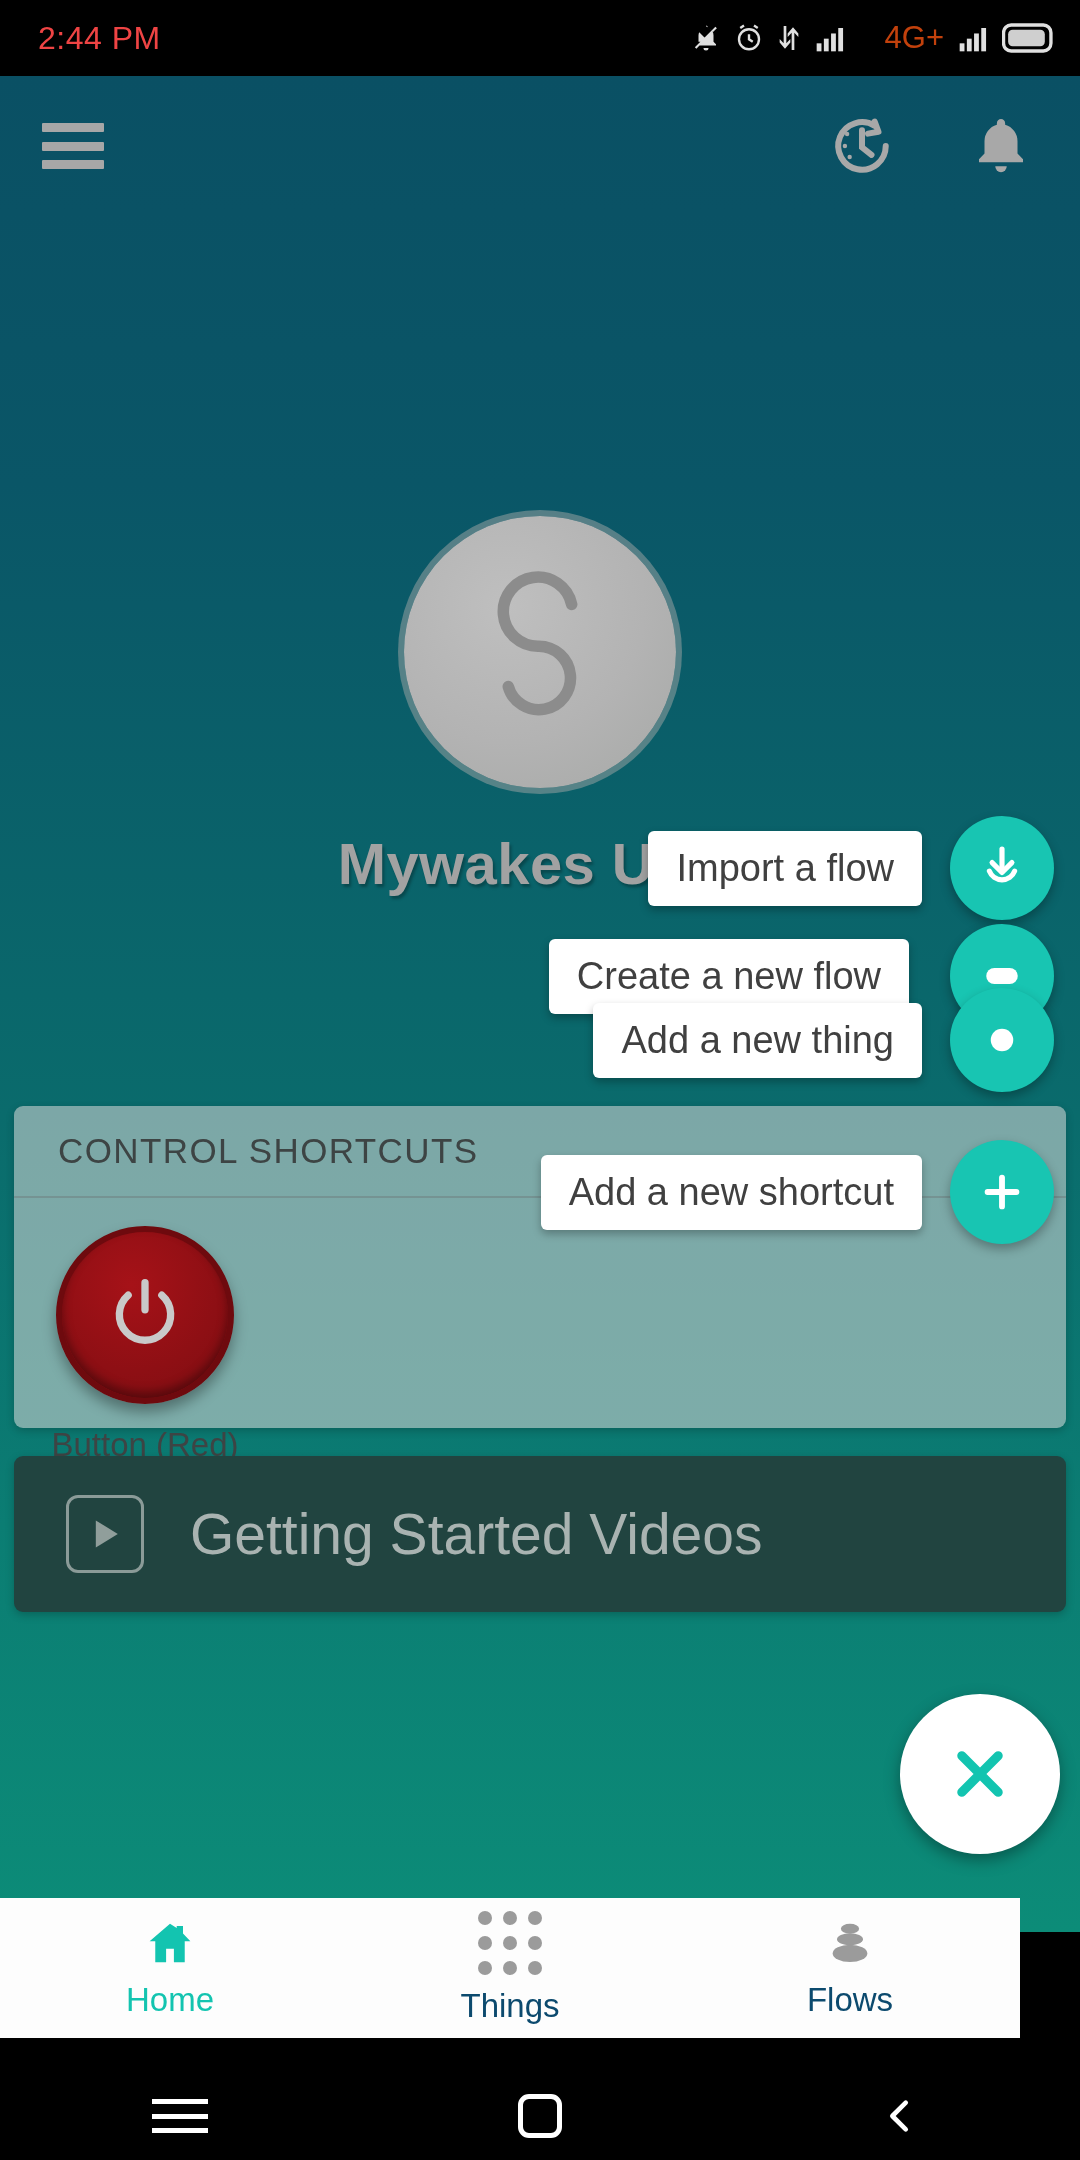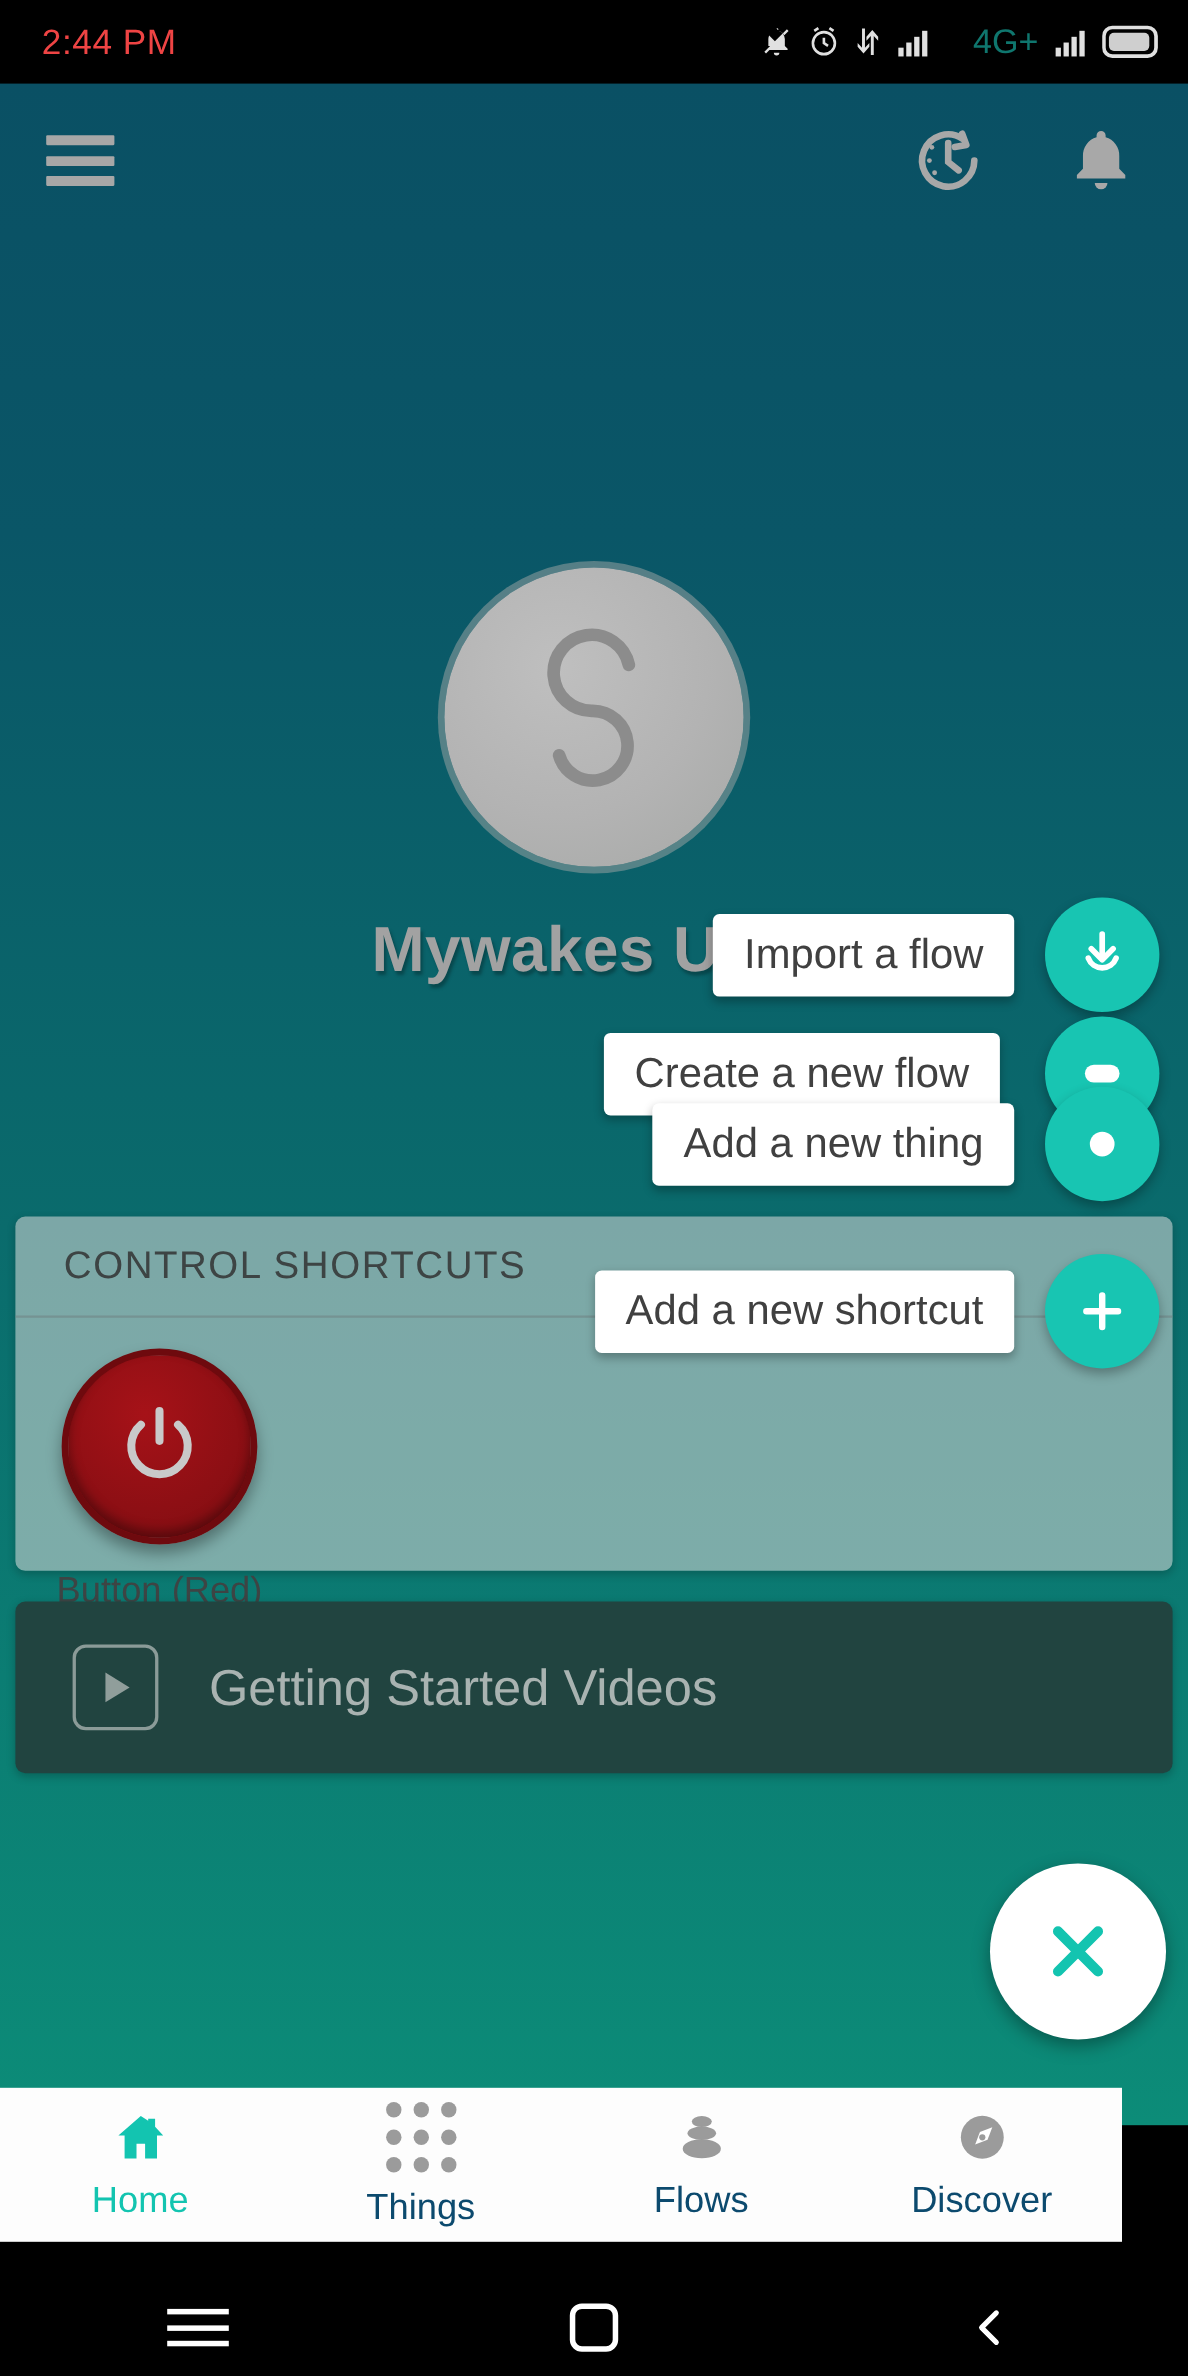--- a/index.html
+++ b/index.html
@@ -83,21 +83,21 @@
   .video-card {
     position:absolute; left:14px; top:1380px; width:1052px; height:156px;
     background:#214440; border-radius:9px;
     display:flex; align-items:center; padding-left:52px;
     box-shadow:0 3px 8px rgba(0,0,0,.22);
   }
   .play-box {
     width:78px; height:78px; border:3px solid #8b9b98; border-radius:12px;
     display:flex; align-items:center; justify-content:center;
   }
-  .video-label { margin-left:46px; font-size:46px; color:#a9b3b1;text-align:center; }
+  .video-label { margin-left:46px; font-size:57px; color:#a9b3b1;text-align:center; }
 
   
   .fab-row {
     position:absolute; right:26px;
     display:flex; align-items:center; justify-content:flex-end;
     height:104px;
   }
   .fab-chip {
     background:#fff; color:#404040; font-size:38px;
     padding:16px 28px; border-radius:6px; margin-right:28px; white-space:nowrap;
@@ -158,21 +158,21 @@
       <svg width="24" height="32" viewBox="0 0 18 24" fill="#e0e0e0">
         <path d="M5 3v13l-3-3.2v2.6L6 20l4-4.6v-2.6L7 16V3H5z"></path>
           <path d="M13 21V8l3 3.2V8.6L12 4 8 8.6v2.6L11 8v13h2z"></path>
       </svg>
       <svg width="32" height="32" viewBox="0 0 24 24" fill="#e0e0e0">
         <rect x="2" y="16" width="3.6" height="6"></rect>
           <rect x="7.4" y="12.5" width="3.6" height="9.5"></rect>
           <rect x="12.8" y="8.6" width="3.6" height="13.4"></rect>
           <rect x="18.2" y="4.5" width="3.6" height="17.5"></rect>
       </svg>
-      <span style="color:#0f766e;font-size:31px;margin-left:26px;">4G+</span>
+      <span style="color:#c2410c;font-size:31px;margin-left:26px;">4G+</span>
       <svg width="32" height="32" viewBox="0 0 24 24" fill="#e0e0e0">
         <rect x="2" y="16" width="3.6" height="6"></rect>
           <rect x="7.4" y="12.5" width="3.6" height="9.5"></rect>
           <rect x="12.8" y="8.6" width="3.6" height="13.4"></rect>
           <rect x="18.2" y="4.5" width="3.6" height="17.5"></rect>
       </svg>
       <svg width="52" height="32" viewBox="0 0 34 20" fill="none">
         <rect x="1" y="1.5" width="31" height="17" rx="5" stroke="#e0e0e0" stroke-width="2.2"></rect>
         <rect x="4" y="4.6" width="24" height="10.8" rx="3" fill="#cfcfcf"></rect>
       </svg>
@@ -306,28 +306,20 @@
       <span class="nav-label">Things</span>
     </div>
     <div class="nav-item">
       <svg width="56" height="52" viewBox="0 0 24 24" fill="#9b9b9b">
         <ellipse cx="12" cy="5.4" rx="4.2" ry="2.3"></ellipse>
         <ellipse cx="12" cy="10.3" rx="6" ry="2.8"></ellipse>
         <ellipse cx="12" cy="16.8" rx="8" ry="4"></ellipse>
       </svg>
       <span class="nav-label">Flows</span>
     </div>
-    <div class="nav-item">
-      <svg width="56" height="52" viewBox="0 0 24 24">
-        <circle cx="12" cy="12" r="9" fill="#9b9b9b"></circle>
-        <path d="M16.2 7.8l-2 5.2-5.2 2 2-5.2z" fill="#fff"></path>
-        <circle cx="12" cy="12" r="1.3" fill="#9b9b9b"></circle>
-      </svg>
-      <span class="nav-label">Discover</span>
-    </div>
   </div>
 
   <div class="androidnav">
     <div class="nav-btn">
       <span class="and-ham">
           <span></span>
           <span></span>
           <span></span>
         </span>
     </div>

